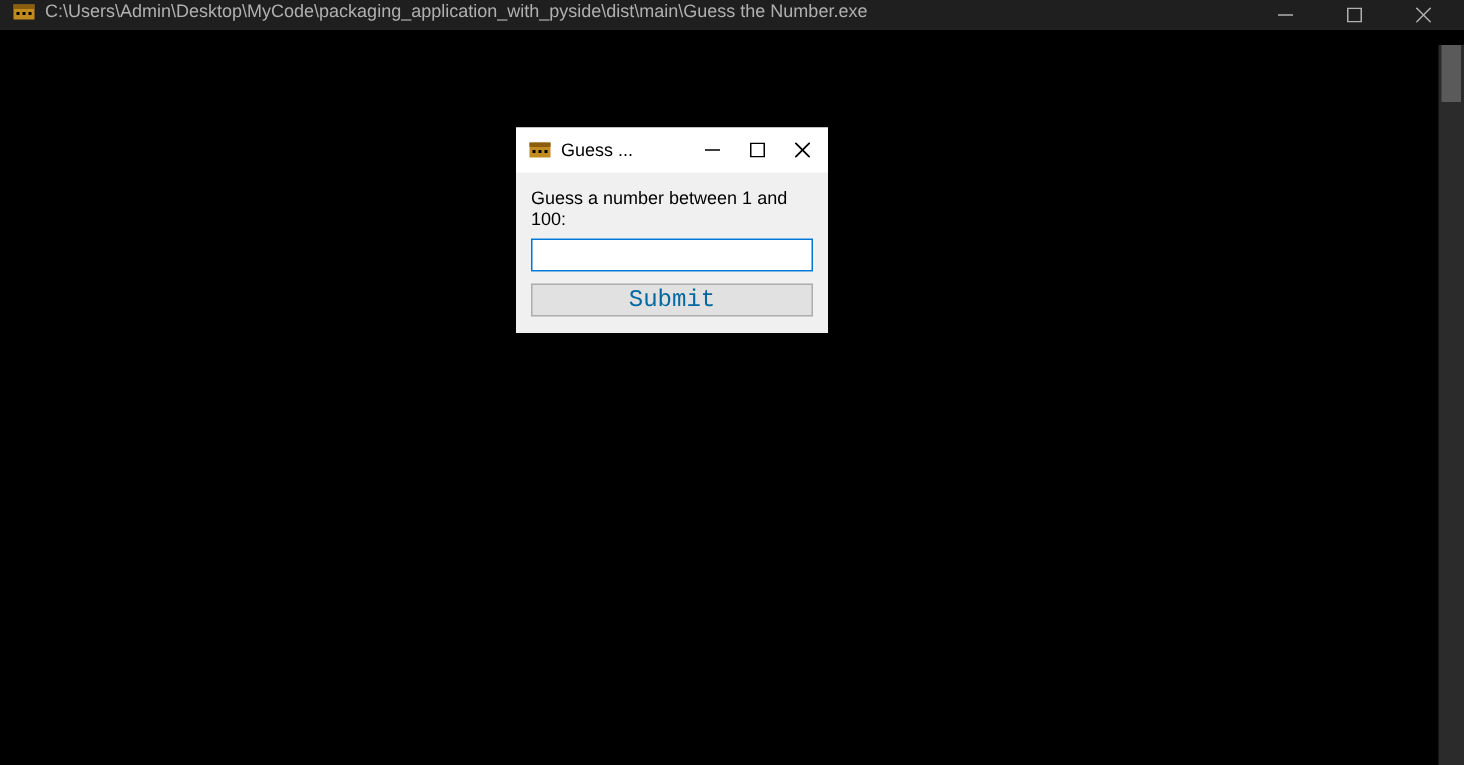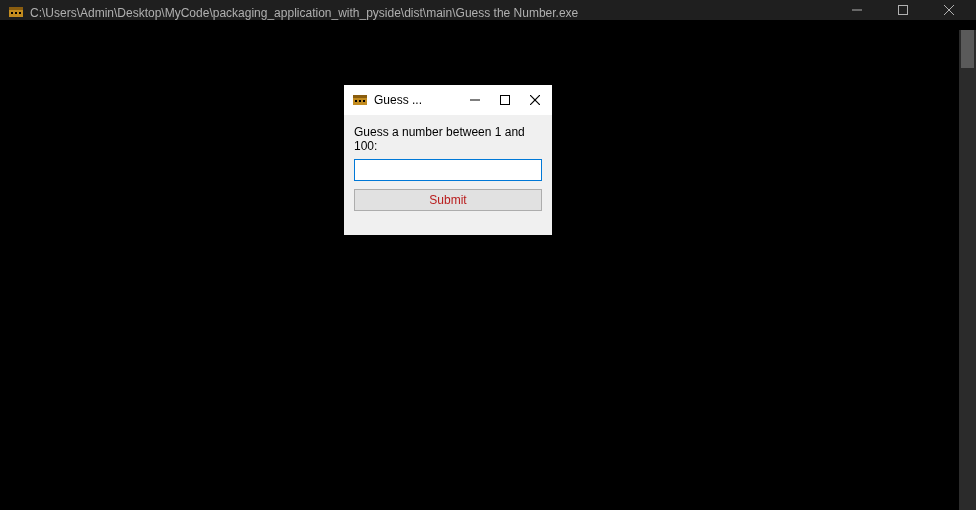--- a/index.html
+++ b/index.html
@@ -22,21 +22,21 @@
       width: 976px;
       height: 510px;
       background: #000000;
       position: relative;
     }
 
     .console-titlebar {
       height: 20px;
       background: #1f1f1f;
       display: flex;
-      align-items: flex-end;
+      align-items: flex-start;
       padding: 0 4px 0 8px;
       color: #b0b0b0;
     }
 
     .console-icon {
       width: 16px;
       height: 16px;
       margin-right: 6px;
       flex-shrink: 0;
     }
@@ -132,21 +132,21 @@
     .dialog-ctrl {
       width: 30px;
       height: 100%;
       display: flex;
       align-items: center;
       justify-content: center;
       color: #000;
     }
 
     .dialog-body {
-      padding: 10px 10px 24px 10px;
+      padding: 10px 10px 11px 10px;
       background: #f0f0f0;
     }
 
     .prompt-label {
       font-size: 12px;
       color: #000;
       margin-bottom: 6px;
     }
 
     .guess-input {
@@ -159,24 +159,24 @@
       font-size: 12px;
       margin-bottom: 8px;
       font-family: inherit;
     }
 
     .submit-btn {
       width: 100%;
       height: 22px;
       background: #e1e1e1;
       border: 1px solid #adadad;
-      font-size: 12px;
-      color: #b91c1c;
+      font-size: 16px;
+      color: #0369a1;
       cursor: pointer;
-      font-family: Liberation Sans, sans-serif;
+      font-family: Liberation Mono, monospace;
     }
   </style>
 </head>
 <body>
 
 <div class="console-window">
 
   <div class="console-titlebar">
     <span class="console-icon">
       <svg width="16" height="16" viewBox="0 0 16 16">

